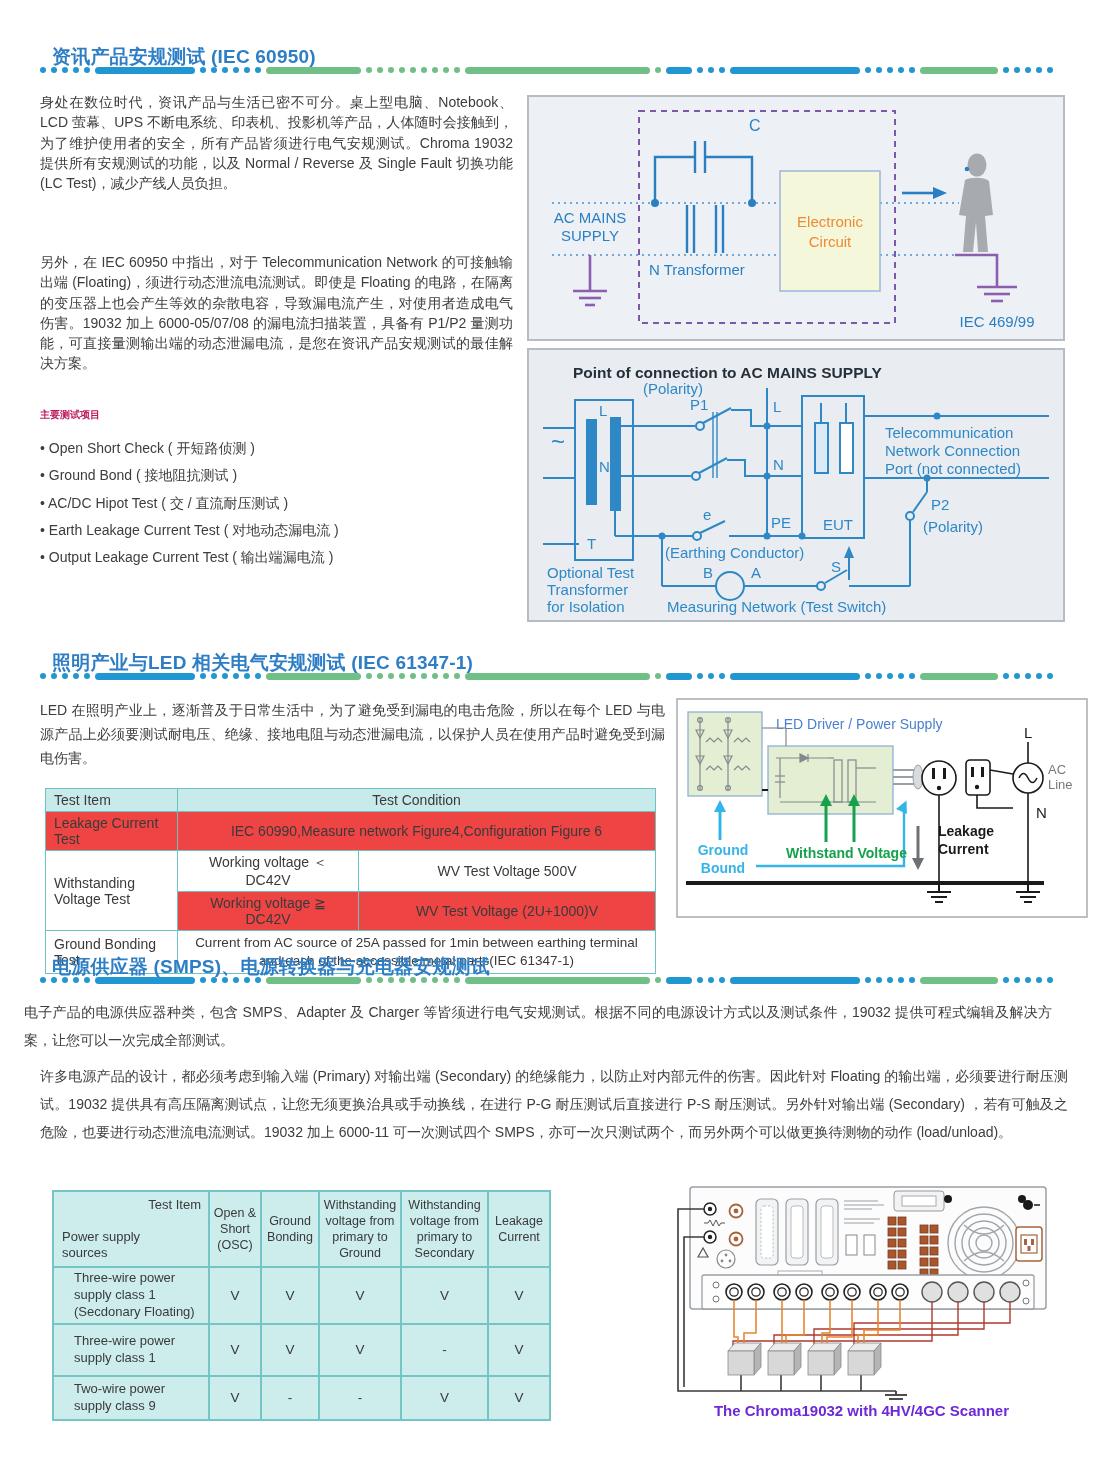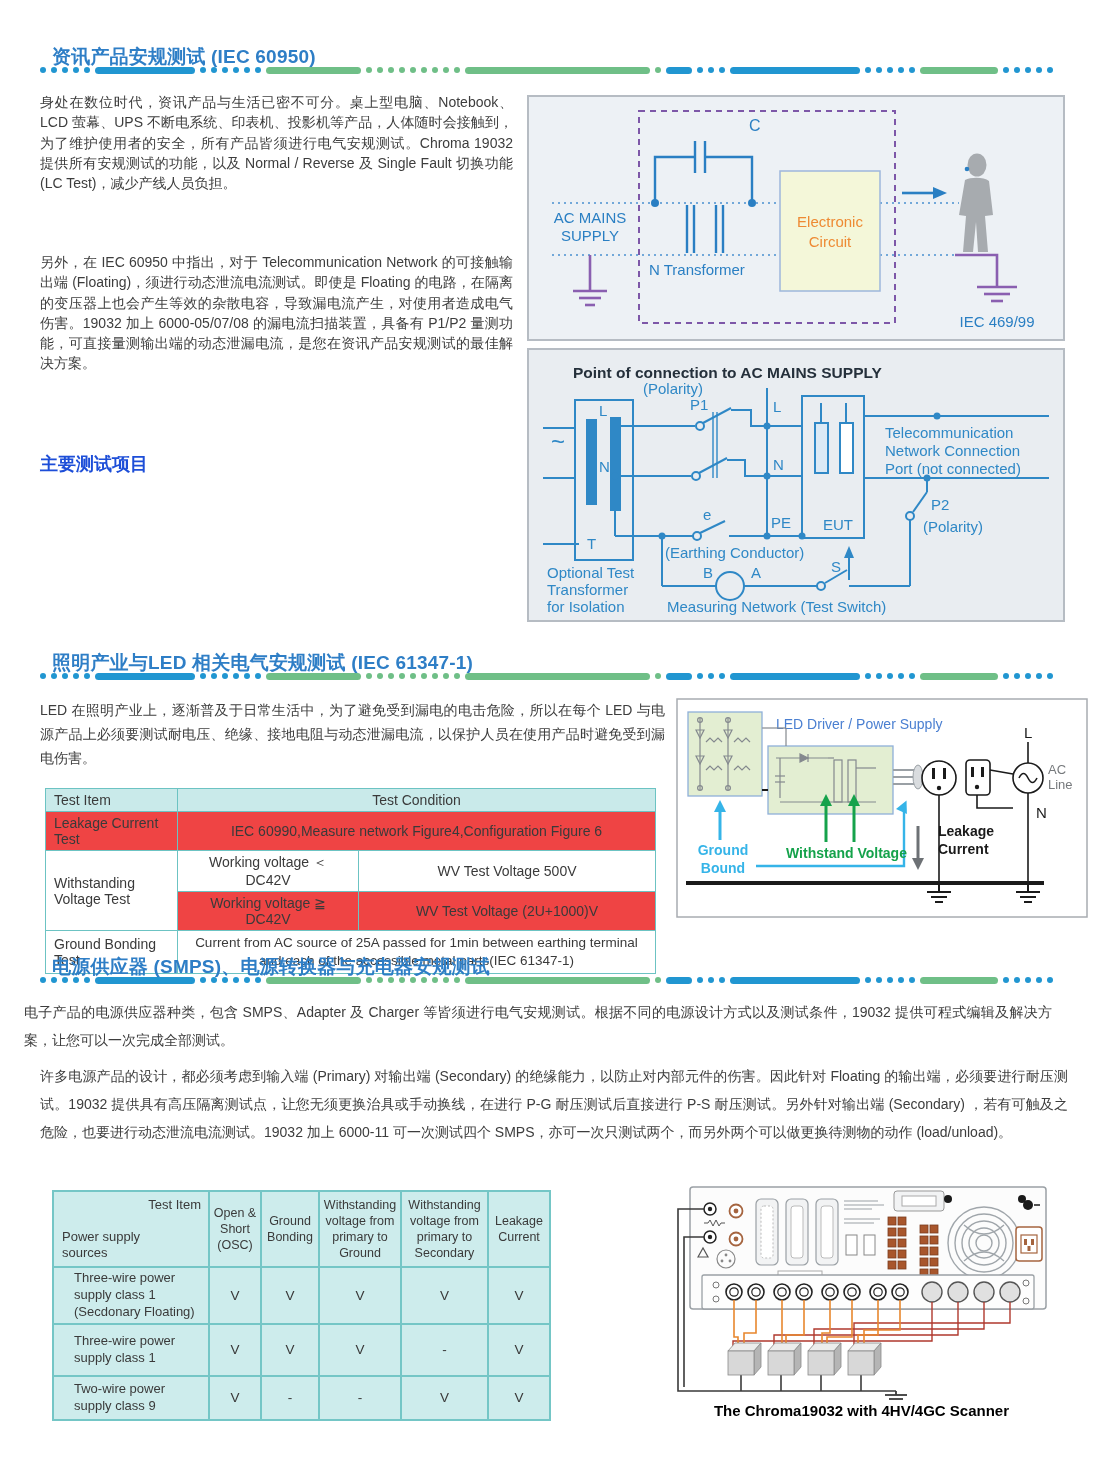--- a/index.html
+++ b/index.html
@@ -7,41 +7,41 @@
         font-family:"Liberation Sans","DejaVu Sans",sans-serif;color:#3d3d3d;}
   .abs{position:absolute;}
   h1.sec{margin:12px;font-size:19px;font-weight:600;color:#2e7ec6;letter-spacing:.2px;}
   .sep{display:flex;align-items:center;gap:5px;height:8px;overflow:hidden;}
   .sep .d{width:6px;height:6px;border-radius:50%;flex:0 0 auto;}
   .sep .bar{height:7px;border-radius:4px;flex:0 0 auto;}
   .cb{background:#2196d1;} .cg{background:#6fbf87;}
   .body-txt{font-size:14px;line-height:1.45;text-align:justify;}
   .body-txt.loose{line-height:1.72;}
   .body-txt.looser{line-height:2.0;}
-  .subhead{font-size:18px;font-weight:600;color:#1d4ed8;margin-top:44px;}
+  .subhead{font-size:10px;font-weight:600;color:#be185d;}
   ul.bullets{margin:6px 0 0 0;padding:0;list-style:none;font-size:14px;}
   ul.bullets li{margin:0 0 7px 0;line-height:1.45;}
   ul.bullets li::before{content:"• ";color:#3d3d3d;}
   
   table.t1{border-collapse:collapse;table-layout:fixed;width:610px;font-size:14px;color:#3a3a3a;}
   table.t1 th,table.t1 td{border:1.5px solid #6cc3c3;padding:3px 8px;}
   table.t1 th{font-weight:400;}
   .bg-h{background:#c9eaea;} .bg-a{background:#ef4444;margin-top:15px;} .bg-w{background:#ffffff;}
   .tc{text-align:center;} .tl{text-align:left;}
   
   table.t2{border-collapse:collapse;table-layout:fixed;width:497px;color:#3a3a3a;}
   table.t2 th,table.t2 td{border:2px solid #74c6c6;background:#cdecec;padding:2px 3px;}
   table.t2 th{font-weight:400;font-size:12.5px;line-height:1.3;vertical-align:middle;text-align:center;height:70px;}
   table.t2 td.lbl{font-size:13px;text-align:left;padding-left:20px;line-height:1.3;}
   table.t2 td.v{font-size:13.5px;text-align:center;}
   th.corner{position:relative;background:
      linear-gradient(to top right,rgba(0,0,0,0) calc(50% - 1px),#74c6c6 calc(50% - 1px),#74c6c6 calc(50% + 1px),rgba(0,0,0,0) calc(50% + 1px)),#cdecec;}
   th.corner .ct{position:absolute;top:5px;right:7px;font-size:13px;}
   th.corner .cbm{position:absolute;bottom:5px;left:8px;width:95px;text-align:left;font-size:13px;line-height:1.25;}
-  .caption{font-size:15px;font-weight:600;color:#000000;text-align:center;}
+  .caption{font-size:15px;font-weight:600;color:#6d28d9;text-align:center;}
   svg text{font-family:"Liberation Sans","DejaVu Sans",sans-serif;}
 </style>
 </head>
 <body>
 
 <div class="page">
 
   <h1 class="sec abs" style="left:40px;top:32px;">资讯产品安规测试 (IEC 60950)</h1>
   <div class="sep abs" style="left:40px;top:66px;width:1025px;">
       <span class="d cb"></span>
@@ -82,20 +82,27 @@
       <span class="d cb"></span>
       <span class="d cb"></span>
       <span class="d cb"></span>
       <span class="d cb"></span>
       <span class="d cb"></span>
     </div>
 
   <div class="abs body-txt" style="left:40px;top:92px;width:473px;">身处在数位时代，资讯产品与生活已密不可分。桌上型电脑、Notebook、LCD 萤幕、UPS 不断电系统、印表机、投影机等产品，人体随时会接触到，为了维护使用者的安全，所有产品皆须进行电气安规测试。Chroma 19032 提供所有安规测试的功能，以及 Normal / Reverse 及 Single Fault 切换功能 (LC Test)，减少产线人员负担。</div>
   <div class="abs body-txt" style="left:40px;top:252px;width:473px;">另外，在 IEC 60950 中指出，对于 Telecommunication Network 的可接触输出端 (Floating)，须进行动态泄流电流测试。即使是 Floating 的电路，在隔离的变压器上也会产生等效的杂散电容，导致漏电流产生，对使用者造成电气伤害。19032 加上 6000-05/07/08 的漏电流扫描装置，具备有 P1/P2 量测功能，可直接量测输出端的动态泄漏电流，是您在资讯产品安规测试的最佳解决方案。</div>
   <div class="abs subhead" style="left:40px;top:408px;">主要测试项目</div>
+  <ul class="bullets abs" style="left:40px;top:432px;width:473px;">
+    <li>Open Short Check ( 开短路侦测 )</li>
+    <li>Ground Bond ( 接地阻抗测试 )</li>
+    <li>AC/DC Hipot Test ( 交 / 直流耐压测试 )</li>
+    <li>Earth  Leakage Current Test ( 对地动态漏电流 )</li>
+    <li>Output Leakage Current Test ( 输出端漏电流 )</li>
+  </ul>
 
   <svg class="abs" style="left:527px;top:95px;" width="538" height="246" viewBox="0 0 538 246">
     <rect x="1" y="1" width="536" height="244" fill="#edf1f5" stroke="#b6bcc3" stroke-width="2"></rect>
     <rect x="112" y="16" width="256" height="212" fill="none" stroke="#7d57a8" stroke-width="2" stroke-dasharray="6 5"></rect>
 
     <g stroke="#4a90cf" stroke-width="1.6" stroke-dasharray="2 4">
       <line x1="25" y1="108" x2="253" y2="108"></line>
         <line x1="353" y1="108" x2="432" y2="108"></line>
       <line x1="25" y1="160" x2="253" y2="160"></line>
         <line x1="353" y1="160" x2="428" y2="160"></line>

